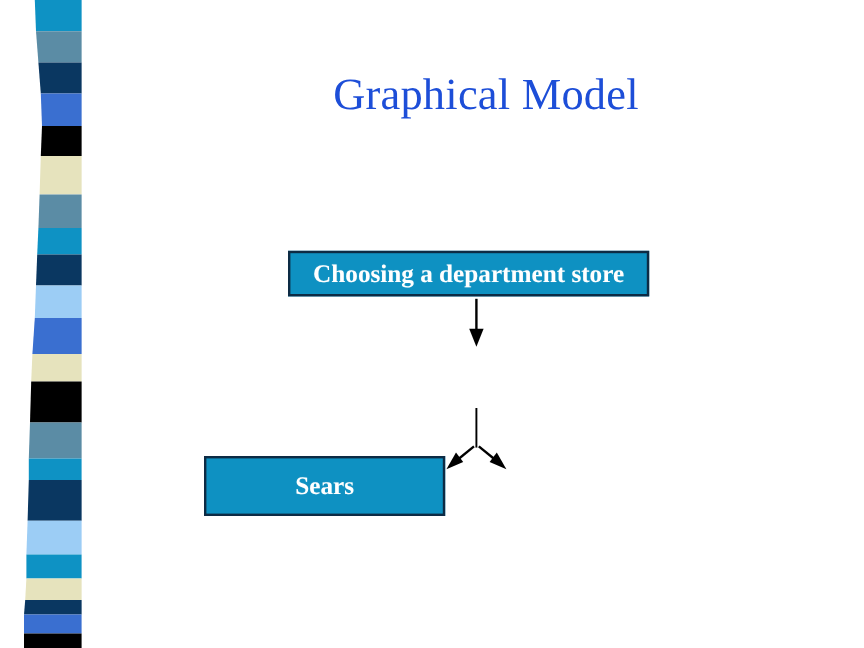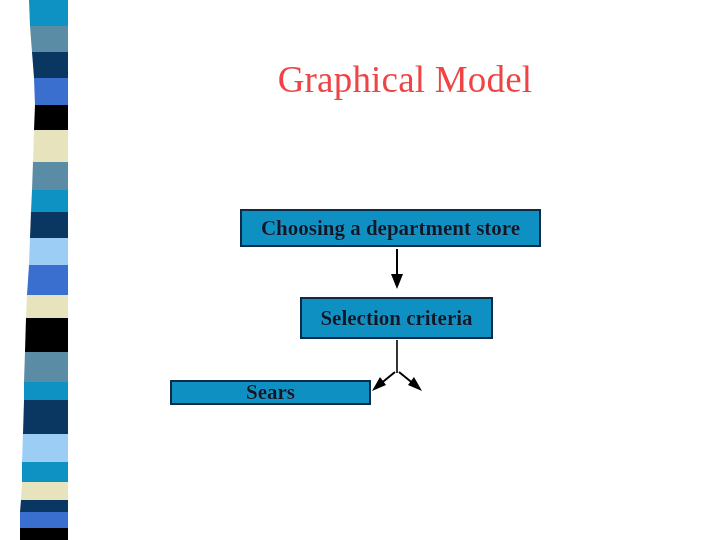--- a/index.html
+++ b/index.html
@@ -29,50 +29,50 @@
   }
   #stripe-band svg { display: block; }
 
   
   #slide-title {
     position: absolute;
     left: 110px;
     top: 58px;
     width: 590px;
     text-align: center;
-    color: #ef4444;
+    color: #1d4ed8;
     font-family: "Liberation Serif", "DejaVu Serif", serif;
     font-size: 37px;
     font-weight: 400;
     letter-spacing: 0.2px;
     line-height: 44px;
     white-space: nowrap;
   }
 
   
   .node-box {
     position: absolute;
     box-sizing: border-box;
     background: #0e91c2;
     border: 2px solid #0d2b44;
-    color: #0f172a;
+    color: #ffffff;
     font-family: "Liberation Serif", "DejaVu Serif", serif;
     font-weight: bold;
     font-size: 21px;
     line-height: 1;
     display: flex;
     align-items: center;
     justify-content: center;
     white-space: nowrap;
     text-shadow: 0 0 1px rgba(255,255,255,0.25);
   }
 
   #node-root      { left: 240px; top: 209px; width: 301px; height: 38px; }
   #node-criteria  { left: 300px; top: 297px; width: 193px; height: 42px; }
-  #node-sears     { left: 170px; top: 380px; width: 201px; height: 25px; }
+  #node-sears     { left: 170px; top: 380px; width: 201px; height: 50px; }
   #node-other     { left: 424px; top: 380px; width: 197px; height: 41px; }
 
   
   #connectors {
     position: absolute;
     left: 0;
     top: 0;
     width: 720px;
     height: 540px;
     pointer-events: none;
@@ -131,18 +131,17 @@
     </g>
 
     <g>
       <line x1="399" y1="372" x2="415" y2="385" stroke="#000000" stroke-width="2"></line>
       <polygon points="422,391 408,385 414,377" fill="#000000"></polygon>
     </g>
   </svg>
 
   <div class="node-box" id="node-root">Choosing a department store</div>
 
-  <div class="node-box" id="node-criteria">Selection criteria</div>
 
   <div class="node-box" id="node-sears">Sears</div>
 
 
 </div>
 
 </body></html>

